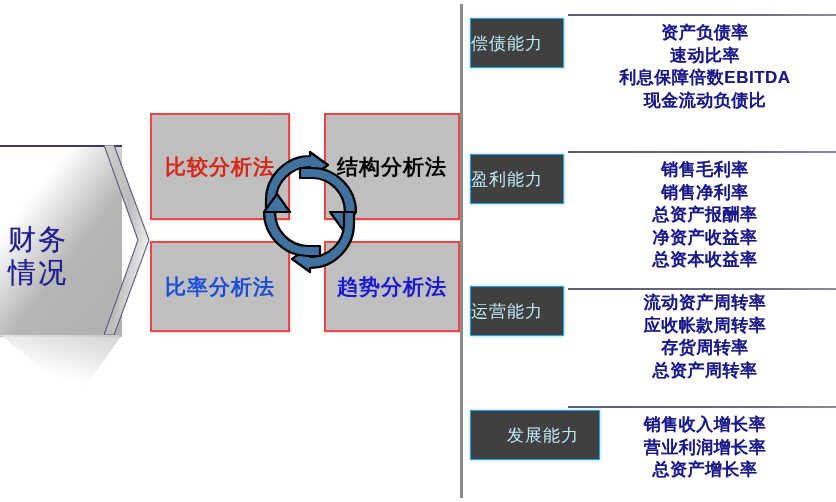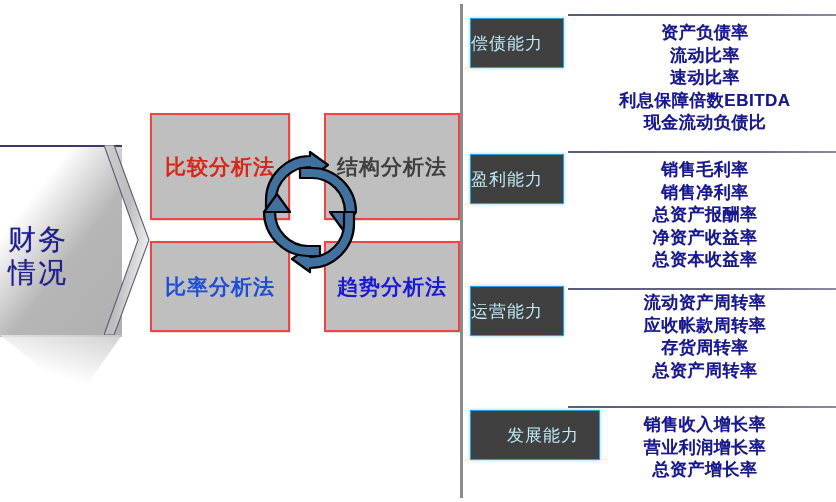--- a/index.html
+++ b/index.html
@@ -163,21 +163,21 @@
     <div class="left-label">
       <div>财务</div>
       <div>情况</div>
     </div>
   </div>
 
   <div class="method-box" id="box-compare">
     <span class="mtxt" style="color:#d62718;">比较分析法</span>
   </div>
   <div class="method-box" id="box-structure">
-    <span class="mtxt" style="color:#404040;">结构分析法</span>
+    <span class="mtxt" style="color:#000000;">结构分析法</span>
   </div>
   <div class="method-box" id="box-ratio">
     <span class="mtxt" style="color:#1d4ed8;">比率分析法</span>
   </div>
   <div class="method-box" id="box-trend">
     <span class="mtxt" style="color:#1919d6;">趋势分析法</span>
   </div>
 
   <svg id="cycle" viewBox="0 0 108 128">
     <g stroke="#000000" stroke-width="2.2" stroke-linejoin="round" fill="#41729f">
@@ -193,21 +193,20 @@
   </svg>
 
   <div id="spine"></div>
 
   <div class="cat-rule" style="left:568px; top:14px; width:268px;"></div>
   <div class="cat-badge" style="left:470px; top:18px;">
     <span>偿债能力</span>
   </div>
   <div class="cat-items" style="left:576px; top:22px; width:258px;">
     <div>资产负债率</div>
-    <div>流动比率</div>
     <div>速动比率</div>
     <div>利息保障倍数EBITDA</div>
     <div>现金流动负债比</div>
   </div>
 
   <div class="cat-rule" style="left:568px; top:151px; width:268px;"></div>
   <div class="cat-badge" style="left:470px; top:154px;">
     <span>盈利能力</span>
   </div>
   <div class="cat-items" style="left:576px; top:159px; width:258px;">

